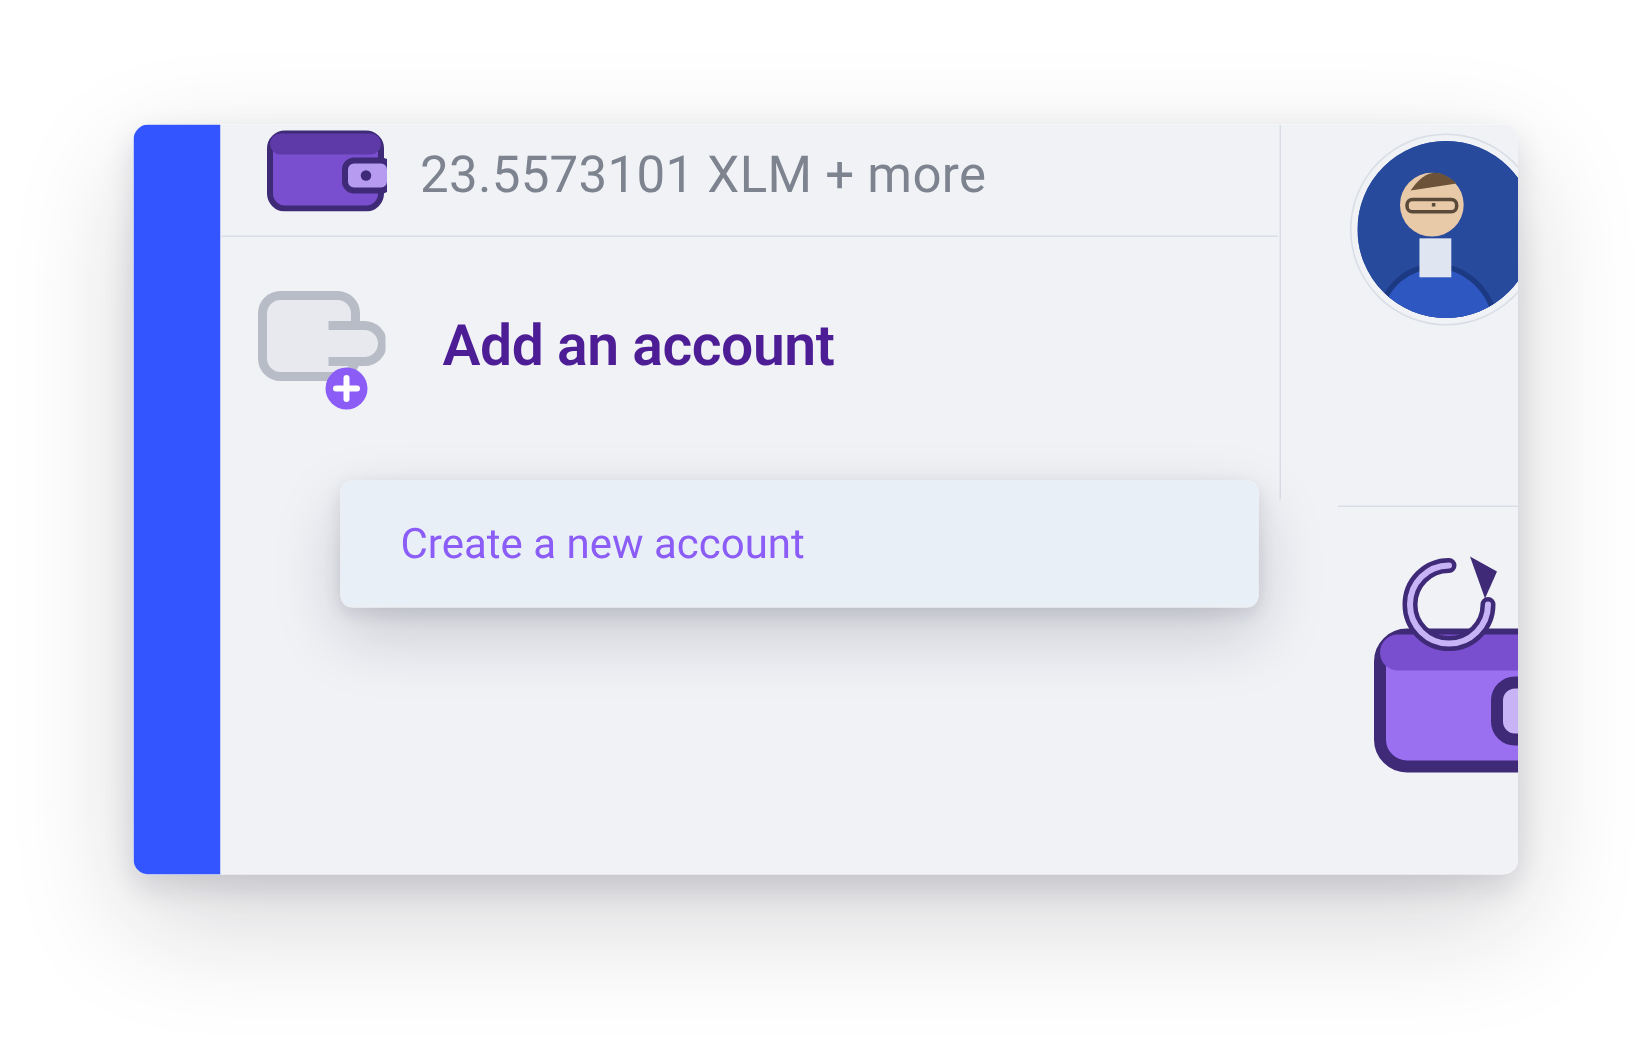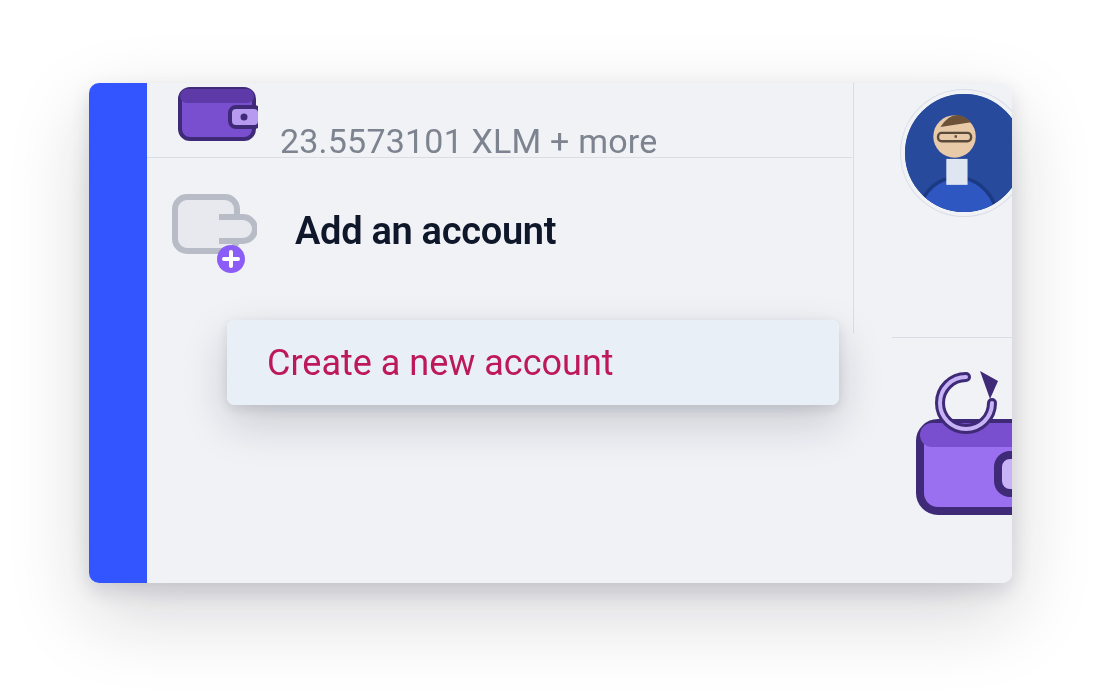--- a/index.html
+++ b/index.html
@@ -21,41 +21,41 @@
   
   .balance-row{
     position:absolute;left:0;top:0;right:160px;height:74px;
     border-bottom:1px solid #d9dde5;
     display:flex;align-items:center;
   }
   .wallet-tile{
     position:absolute;left:31px;top:0;width:80px;height:58px;
   }
   .balance-text{
-    position:absolute;left:133px;top:14px;font-size:34px;color:#7d8490;font-weight:400;letter-spacing:0.2px;margin-top:24px;
+    position:absolute;left:133px;top:14px;font-size:34px;color:#7d8490;font-weight:400;letter-spacing:0.2px;
   }
 
   
   .avatar{
     position:absolute;right:-15px;top:7px;width:118px;height:118px;border-radius:50%;
     background:#2b4fa8;overflow:hidden;border:4px solid #f0f2f6;
     box-shadow:0 0 0 1px #d9dde5;
   }
   .avatar svg{width:100%;height:100%;display:block;}
 
   
   .add-row{
     position:absolute;left:0;top:74px;right:160px;height:146px;
     display:flex;align-items:center;
   }
   .add-icon{
     position:absolute;left:18px;top:26px;width:92px;height:92px;
   }
   .add-label{
-    position:absolute;left:148px;top:52px;font-size:38px;color:#0f172a;font-weight:600;letter-spacing:-0.3px;
+    position:absolute;left:148px;top:52px;font-size:38px;color:#4c1d95;font-weight:600;letter-spacing:-0.3px;
   }
 
   
   .side-tile{
     position:absolute;right:-20px;top:254px;width:140px;height:180px;
     border-top:1px solid #d9dde5;
     background:#f0f2f6;
   }
   .receive-wallet{
     position:absolute;right:-20px;top:286px;width:130px;height:150px;
@@ -63,21 +63,21 @@
 
   
   .dropdown{
     position:absolute;left:80px;top:237px;width:612px;
     background:#ffffff;border-radius:8px;
     box-shadow:0 18px 45px rgba(20,20,40,0.18),0 4px 12px rgba(20,20,40,0.10);
     overflow:hidden;
   }
   .dropdown-item{
     height:85px;display:flex;align-items:center;padding:0 40px;
-    font-size:36px;color:#be185d;font-weight:400;cursor:pointer;
+    font-size:28px;color:#8b5cf6;font-weight:400;cursor:pointer;
   }
   .dropdown-item.highlight{background:#e9eff7;}
   .avatar-col-border{
     position:absolute;right:0;top:0;width:158px;height:250px;border-left:1px solid #d9dde5;
   }
 
   svg{display:block;}
 </style>
 </head>
 <body>

